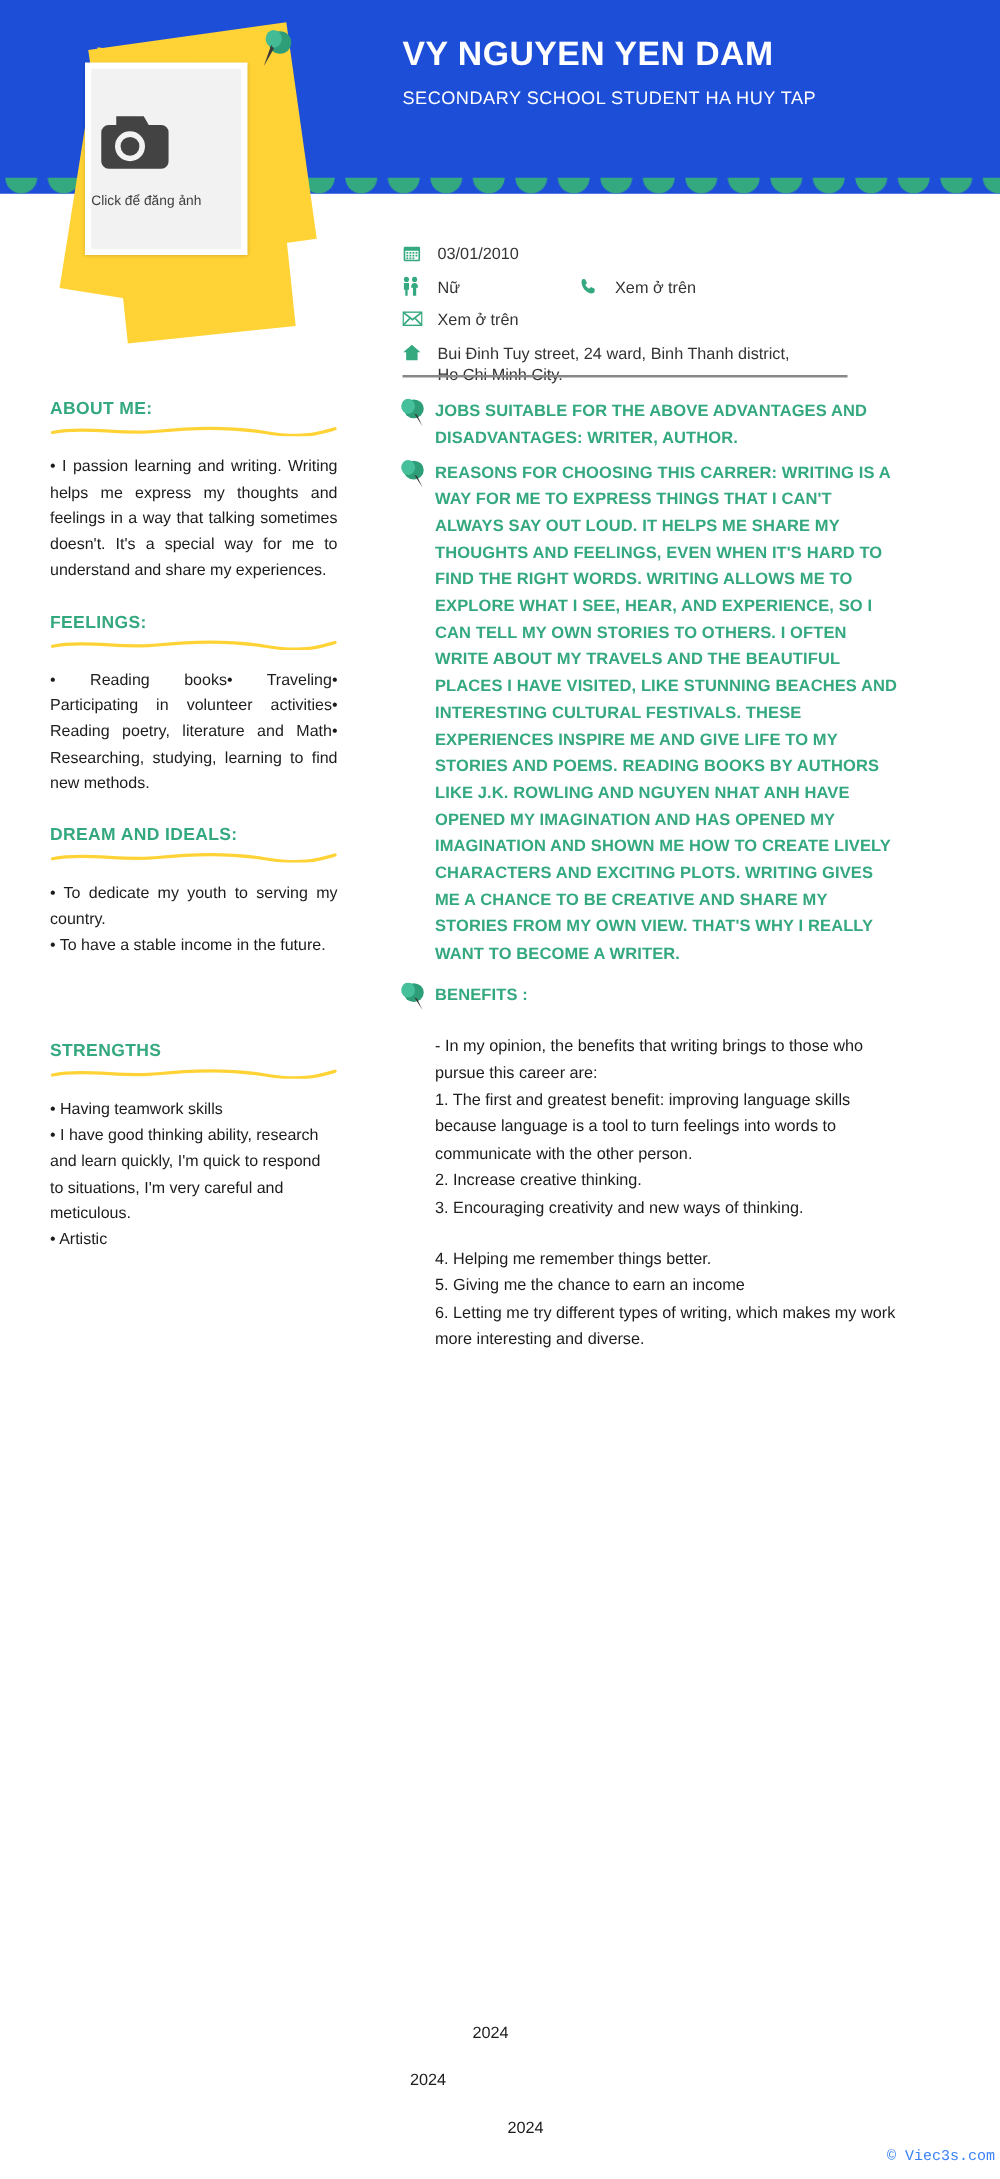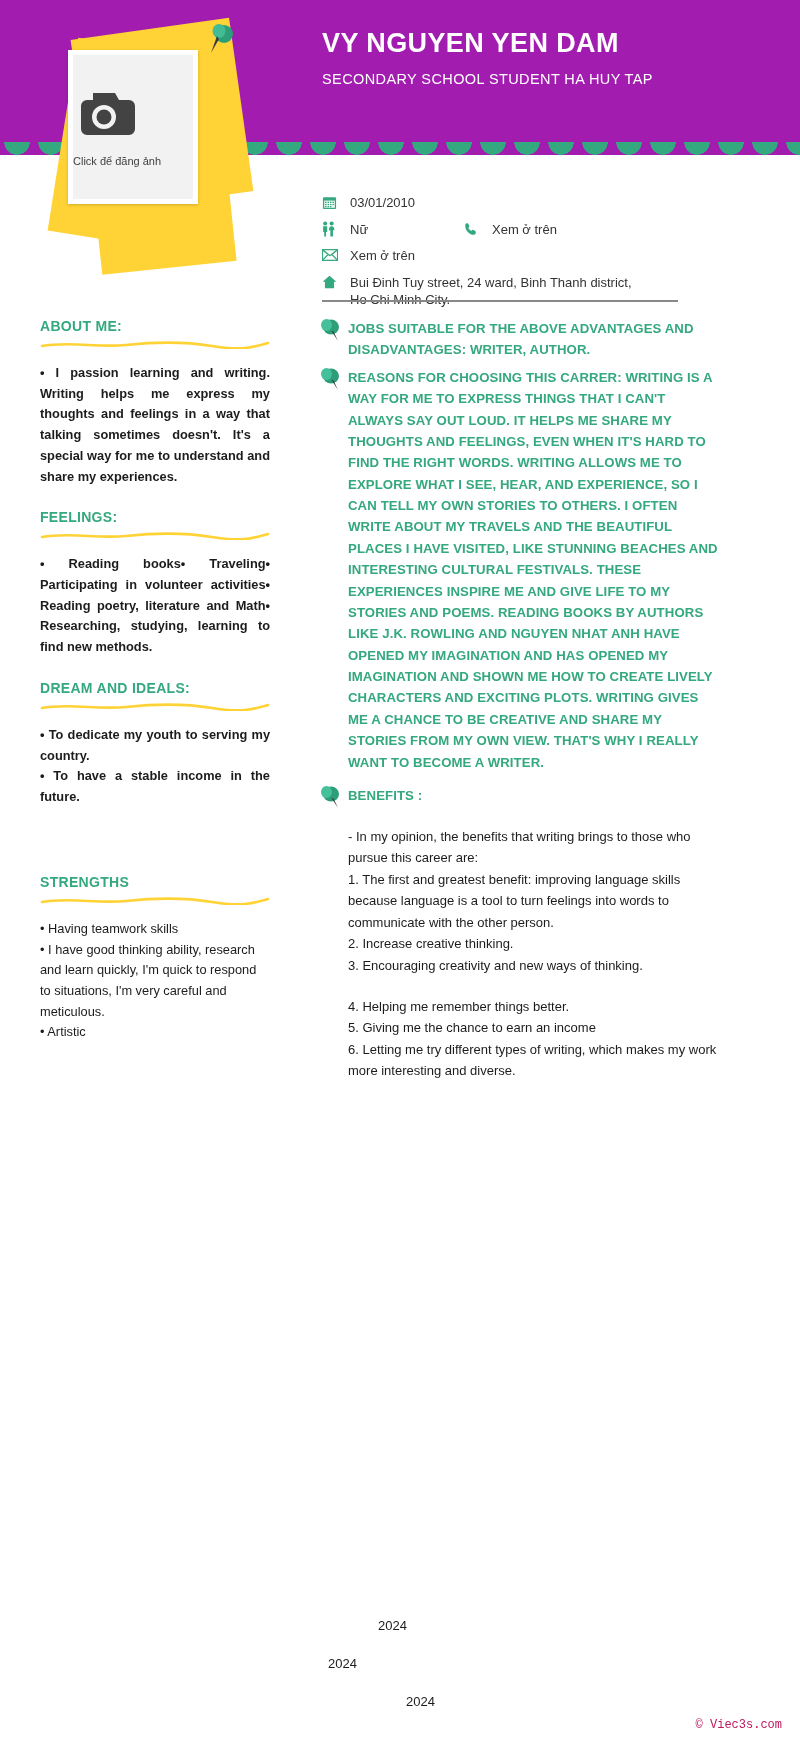--- a/index.html
+++ b/index.html
@@ -8,21 +8,21 @@
     background: #ffffff;
     font-family: "Liberation Sans", sans-serif;
   }
   body { position: relative; width: 800px; min-height: 1743px; overflow: hidden; }
 
   
   .header {
     position: relative;
     width: 800px;
     height: 155px;
-    background: #a21caf;
+    background: #1d4ed8;
   }
   
   .scallop {
     position: absolute;
     left: 0; bottom: -13px;
     width: 800px; height: 26px;
     background-repeat: repeat-x;
     background-size: 34px 26px;
     background-image:
       radial-gradient(circle at 17px 0px, #34a87e 0, #34a87e 12.5px, rgba(52,168,126,0) 13px);
@@ -152,21 +152,20 @@
     letter-spacing: 0.3px;
     margin-bottom: 6px;
   }
   .squiggle { display: block; width: 230px; height: 9px; margin-bottom: 14px; }
   .body-just {
     font-size: 12.8px;
     line-height: 1.62;
     color: #1c1c1c;
     text-align: justify;
     margin-bottom: 22px;
-    font-weight: bold;
   }
   .body-left {
     font-size: 12.8px;
     line-height: 1.62;
     color: #1c1c1c;
     text-align: left;
     margin-bottom: 22px;
   }
   .gap-lg { height: 44px; }
 
@@ -202,25 +201,25 @@
   .blank-line { height: 20px; }
 
   
   .years { position: absolute; left: 0; top: 1618px; width: 800px; height: 90px; }
   .yr { position: absolute; font-size: 13px; color: #1c1c1c; }
   .yr1 { left: 378px; top: 0px; }
   .yr2 { left: 328px; top: 38px; }
   .yr3 { left: 406px; top: 76px; }
   .copyright {
     position: absolute;
-    right: 18px;
+    right: 4px;
     top: 1718px;
     font-family: "Liberation Mono", monospace;
     font-size: 12px;
-    color: #be185d;
+    color: #3b82f6;
   }
 </style>
 </head>
 <body>
 
 <div class="header">
   <div class="scallop"></div>
 
   <div class="hdr-text">
     <div class="name">VY NGUYEN YEN DAM</div>

